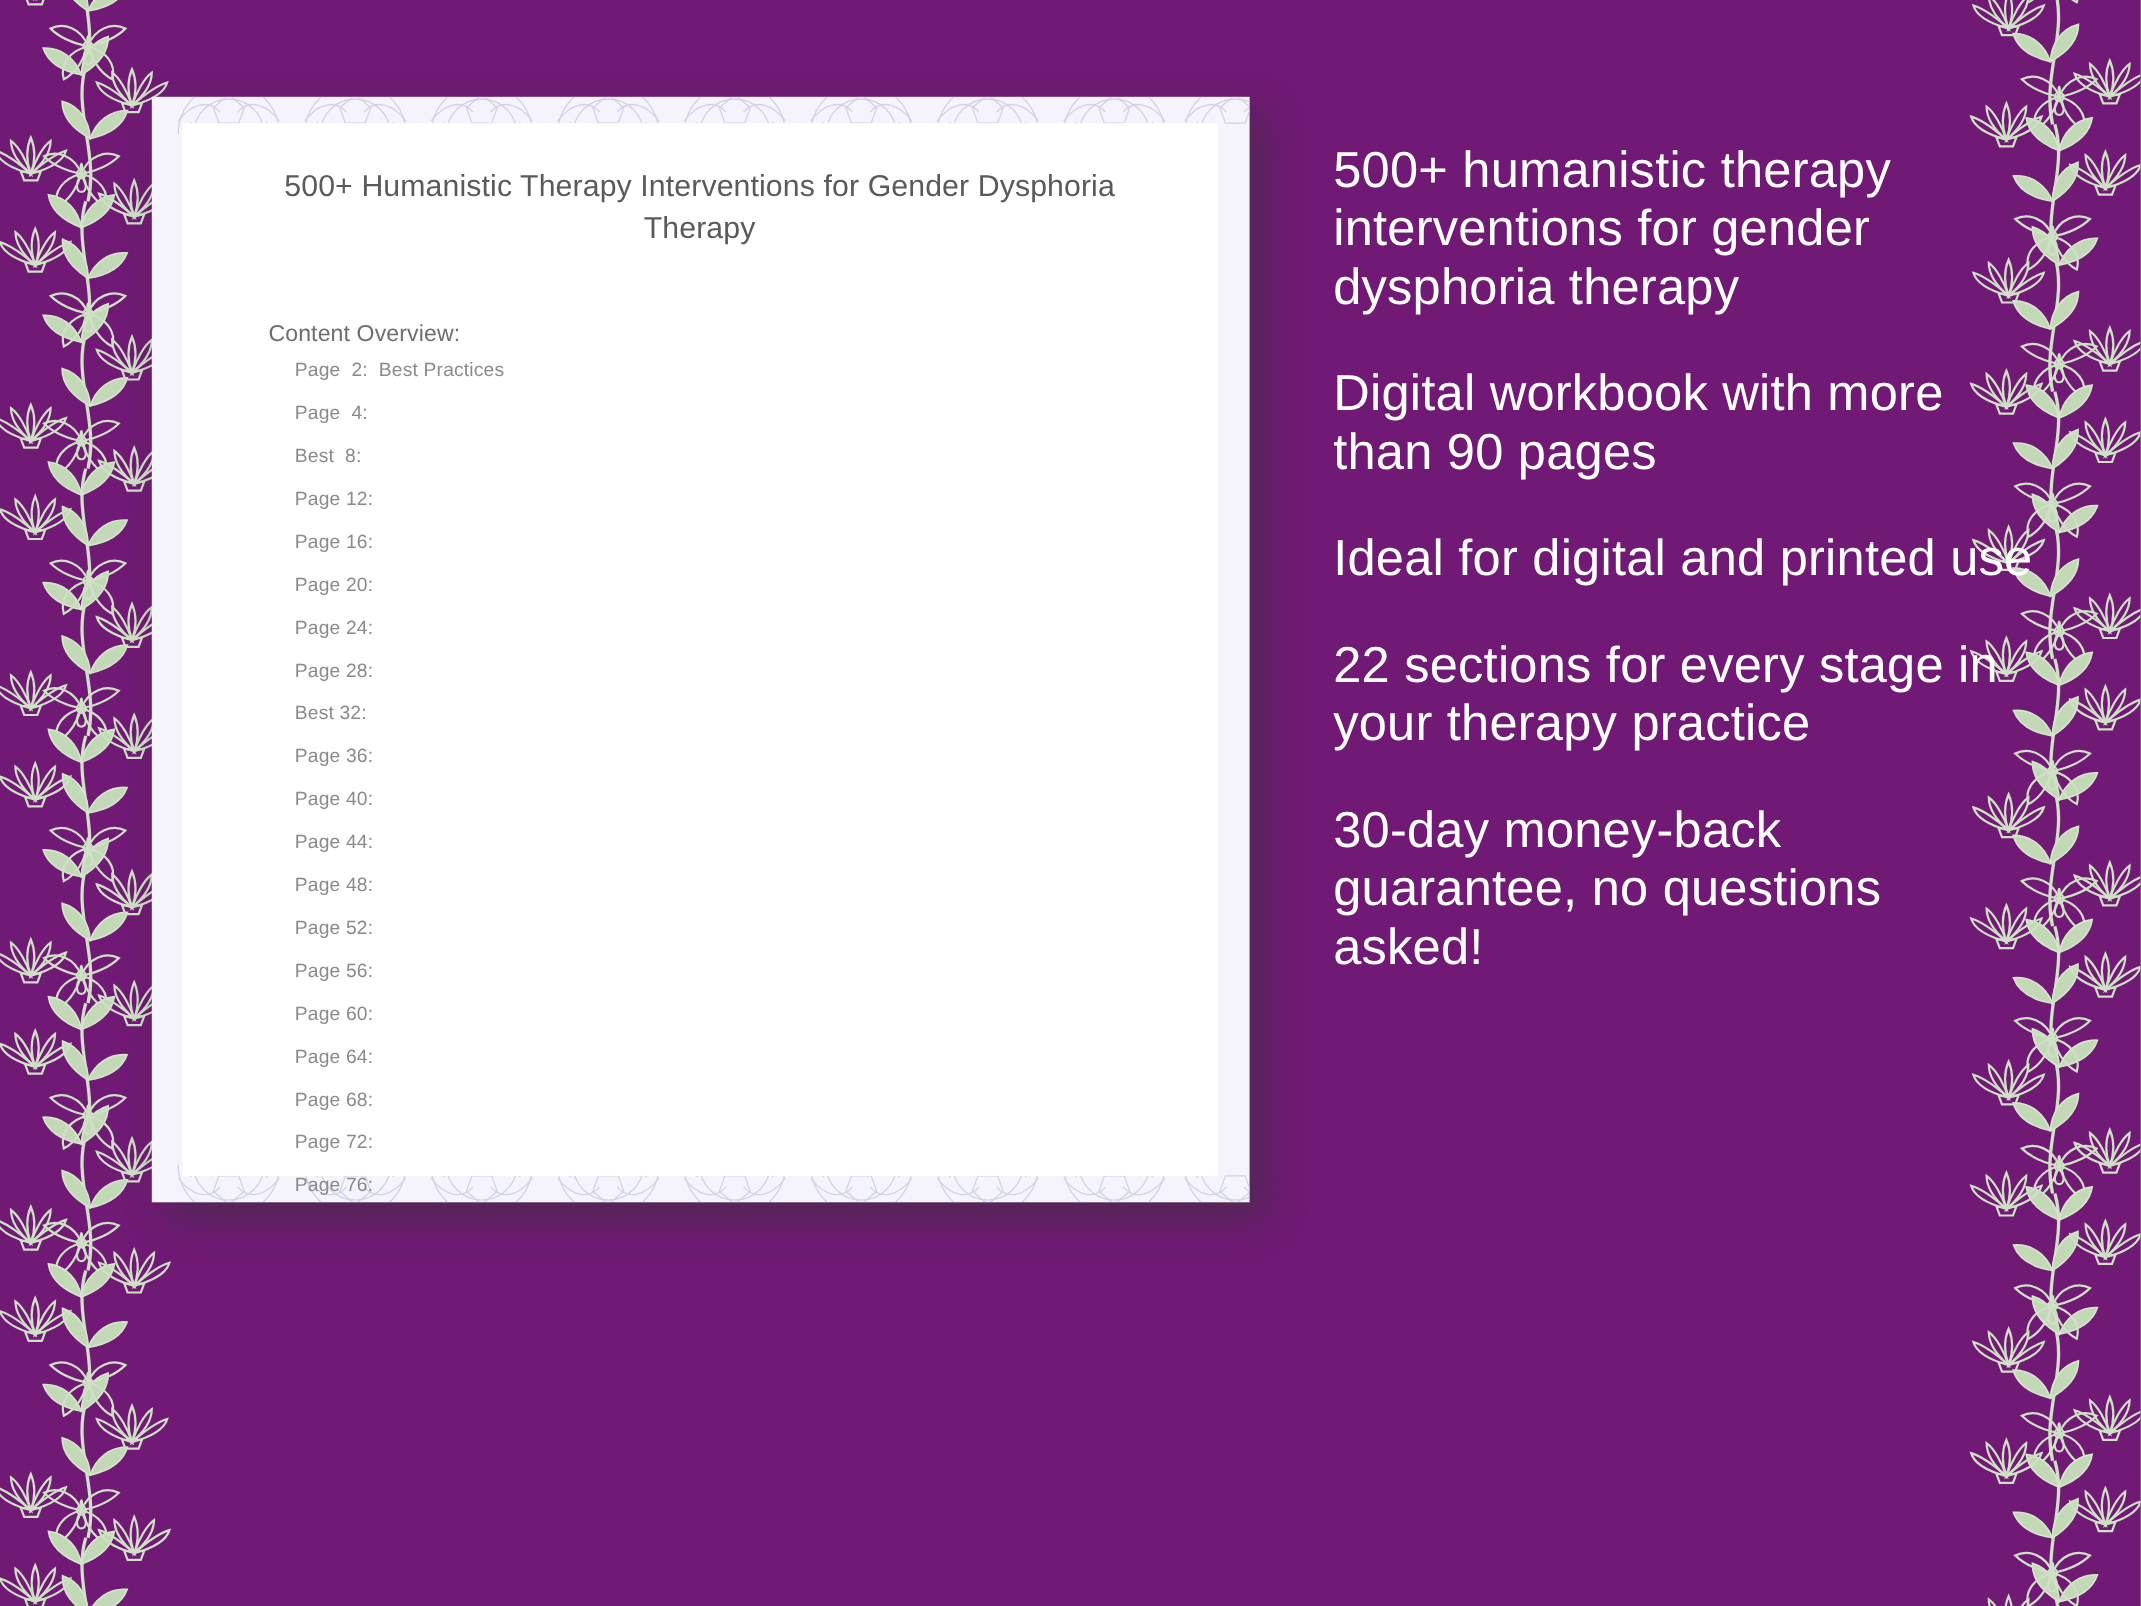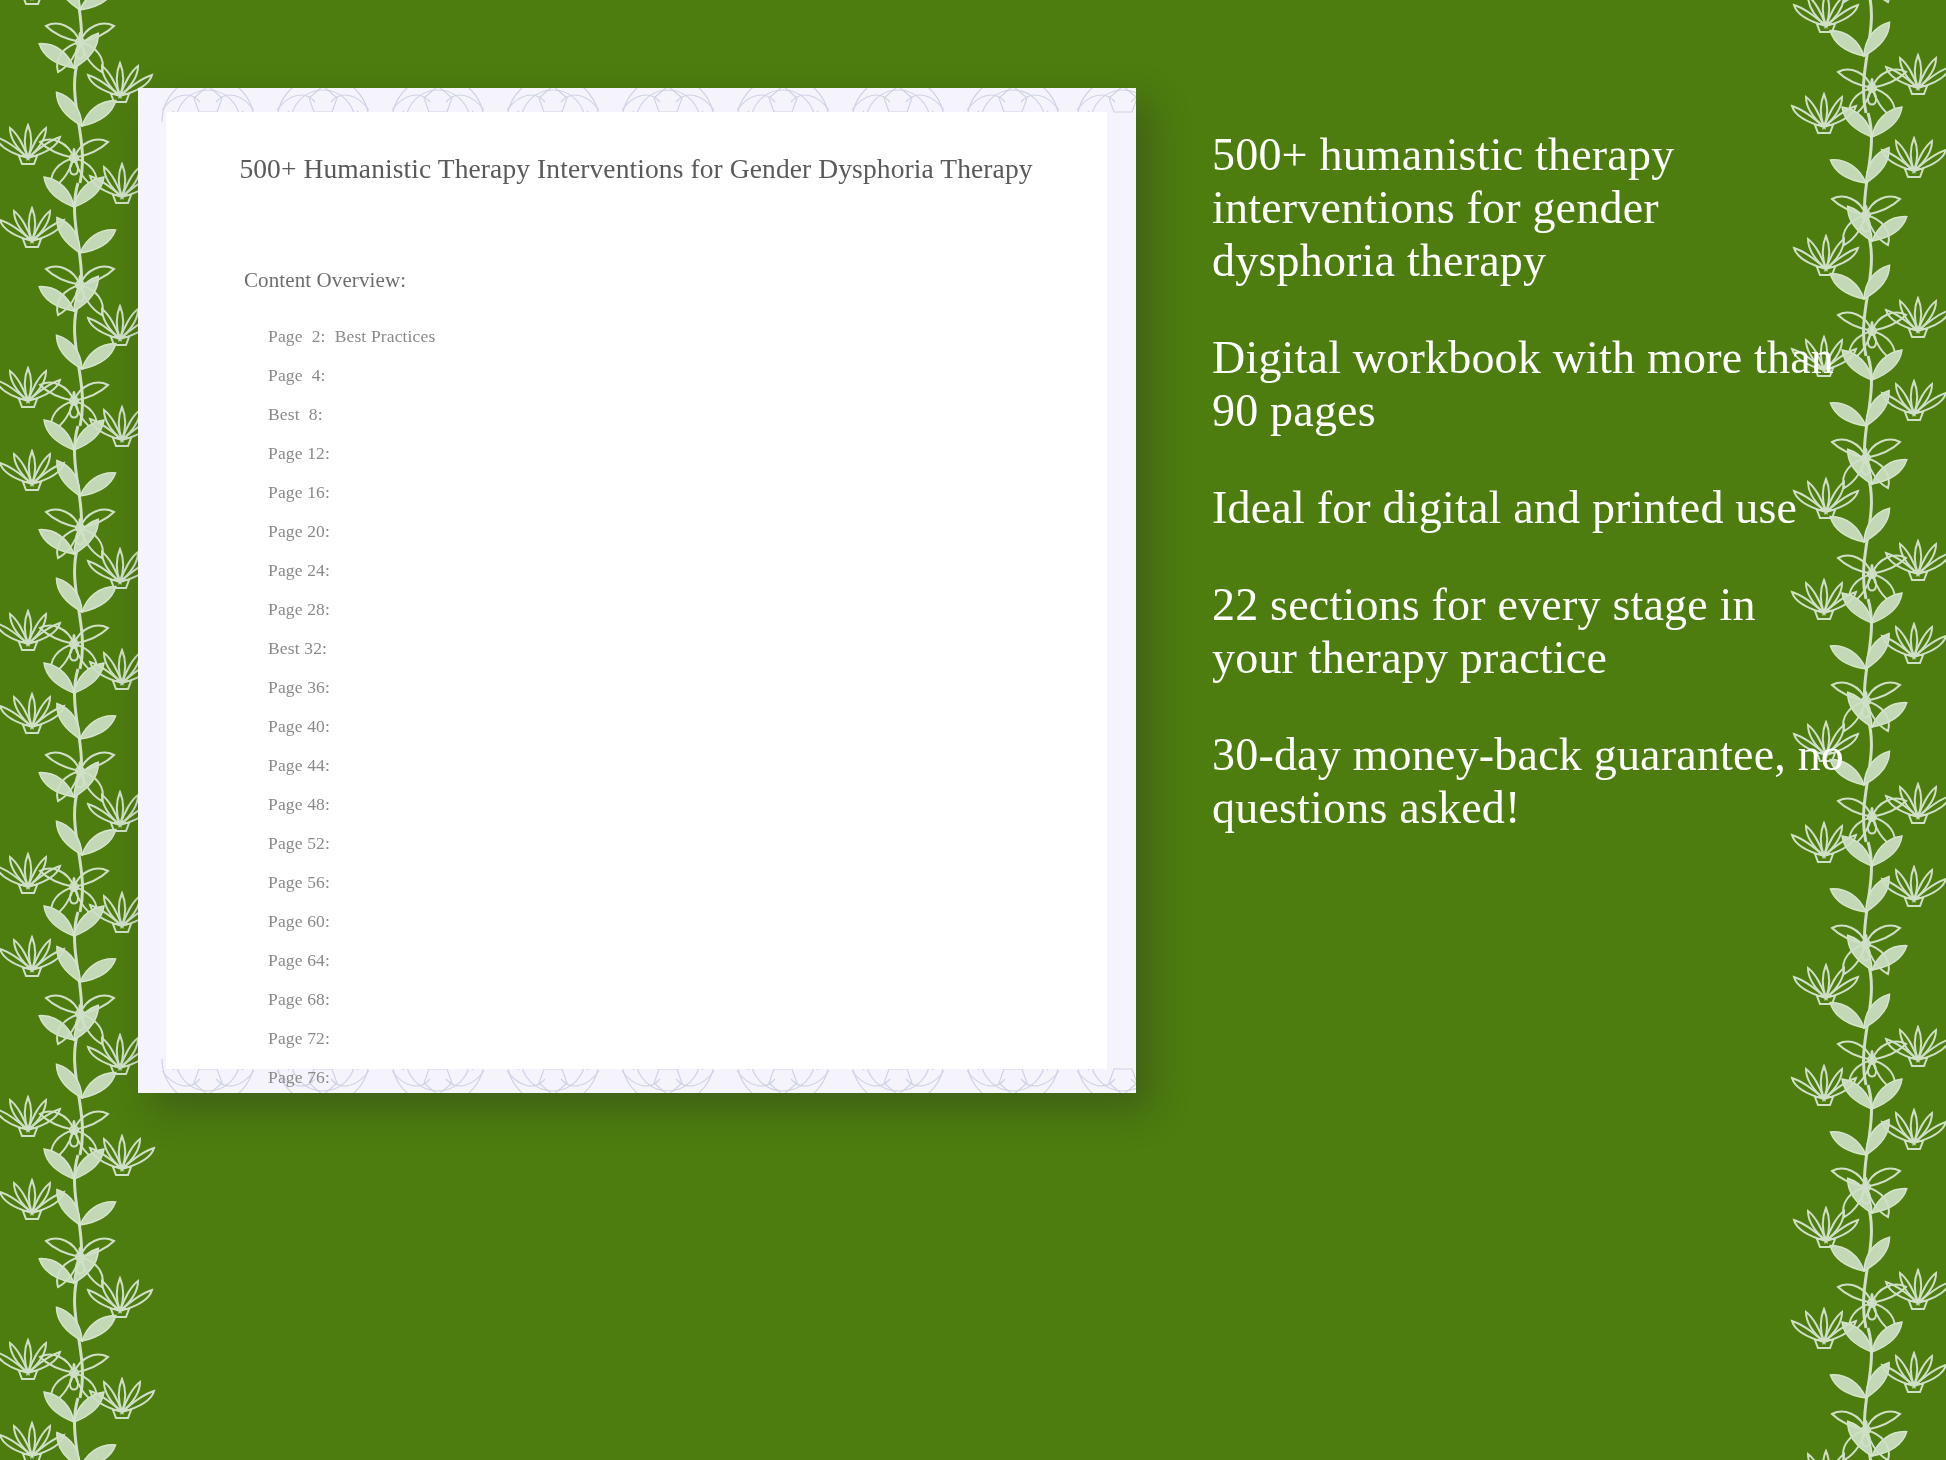--- a/index.html
+++ b/index.html
@@ -12,23 +12,22 @@
   body {
     font-family: "Liberation Sans", sans-serif;
     background: #aec9a3;
     position: relative;
   }
 
   
   #root {
     position: absolute;
     inset: 0;
-    background: #4d7c0f;
-    overflow: hidden;
-    font-family: Liberation Serif, serif;
+    background: #701a75;
+    overflow: hidden;
   }
 
   
   .vine {
     position: absolute;
     top: 0;
     height: 1460px;
     width: 230px;
     opacity: 1;
     pointer-events: none;
@@ -78,21 +77,21 @@
     font-size: 27.5px;
     line-height: 38px;
     color: #5a5a5a;
     letter-spacing: 0.1px;
     font-weight: 400;
   }
 
   #content-overview-label {
     position: absolute;
     left: 78px;
-    top: 156px;
+    top: 180px;
     font-size: 21px;
     color: #6e6e6e;
     letter-spacing: 0.1px;
   }
 
   #toc-list {
     position: absolute;
     left: 102px;
     top: 214px;
     width: 760px;

